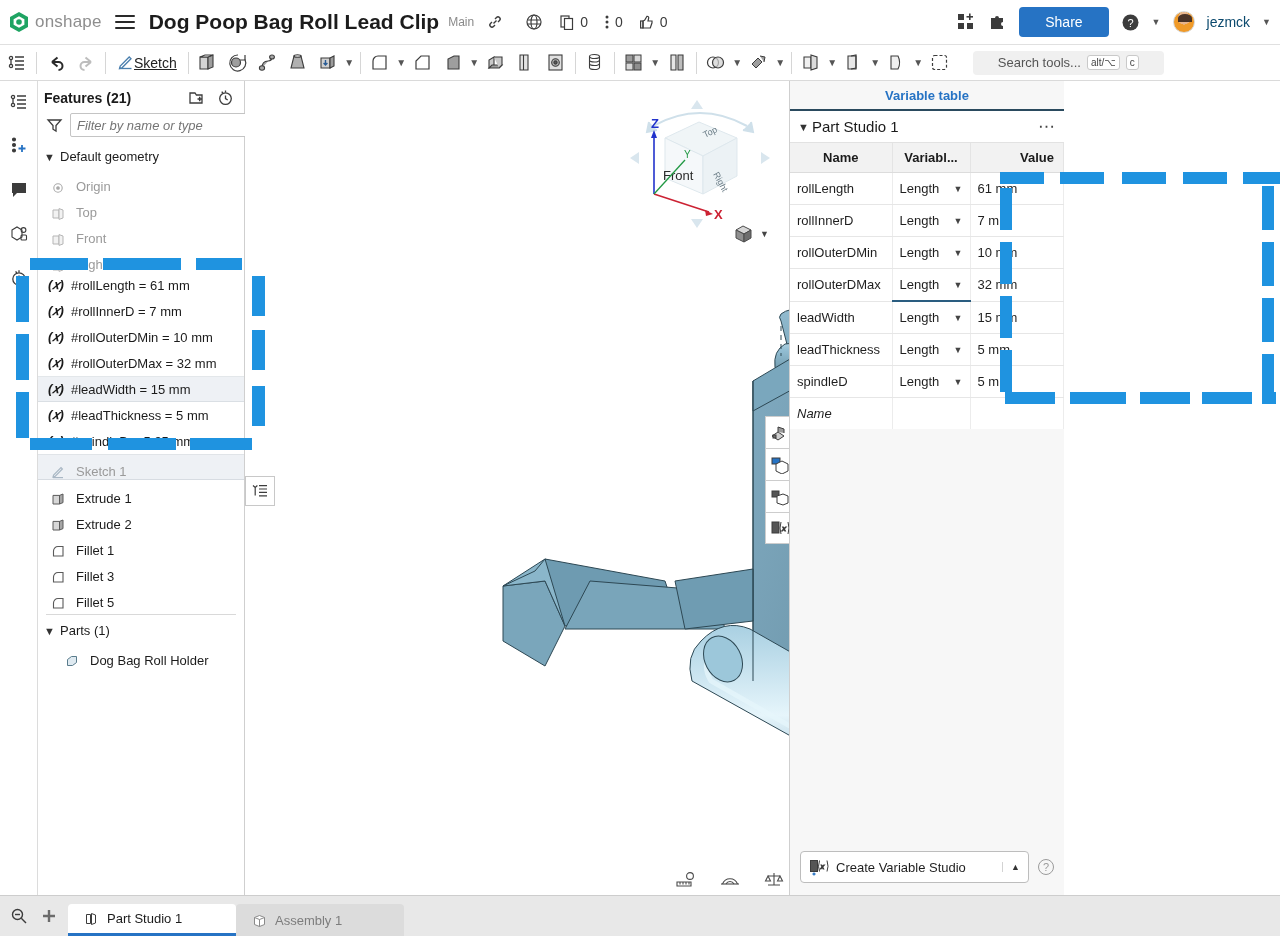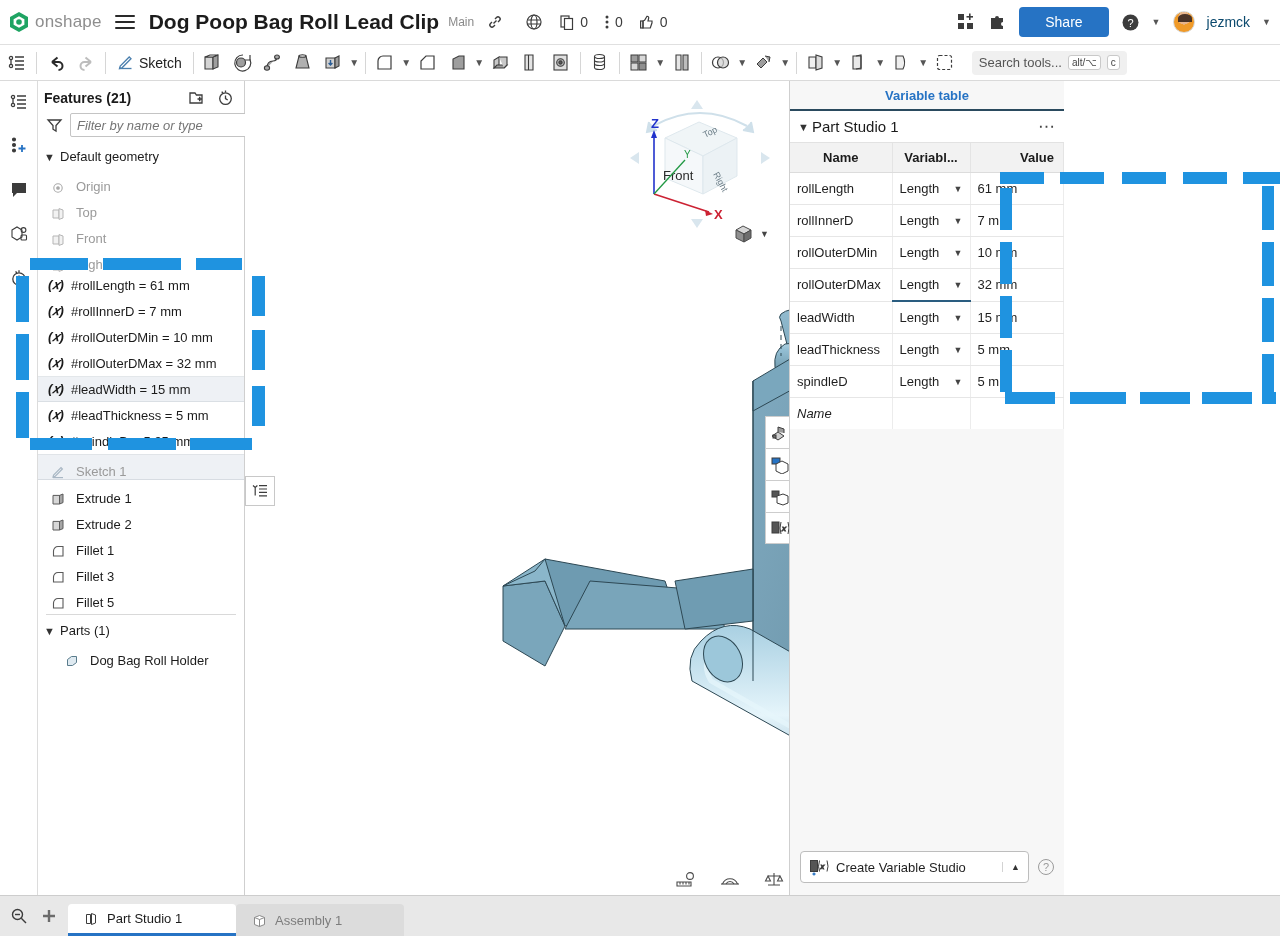--- a/index.html
+++ b/index.html
@@ -39,26 +39,26 @@
   .uname { font-size: 14px; color: #0c4a6e; text-align: right; }
   .caret { font-size: 9px; color: #555; }
 
   
   .toolbar {
     position: absolute; left: 0; top: 45px; width: 1280px; height: 36px;
     background: #fff; border-bottom: 1px solid #dadada;
     display: flex; align-items: center; gap: 0px; padding-left: 2px;
   }
   .tool { width: 30px; height: 30px; display:flex; align-items:center; justify-content:center; cursor: pointer; color:#4a4a4a;}
-  .tool.wide { width: auto; padding: 0 7px; gap: 5px; font-size: 14px; color:#222; }
+  .tool.wide { width: auto; padding: 0 7px; font-size: 14px; color:#222;text-decoration:underline; }
   .tdiv { width: 1px; height: 22px; background: #d6d6d6; margin: 0 4px; }
   .mini-caret { width: 13px; display:flex; align-items:center; justify-content:center; cursor:pointer; color:#555; font-size:10px;}
   .searchbox {
-    margin-left: 12px; background: #f0f0f0; border-radius: 4px; height: 24px;
-    display: flex; align-items: center; padding: 0 7px; gap: 6px; font-size: 13px; color: #555; cursor:text;
+    margin-left: 18px; background: #f0f0f0; border-radius: 4px; height: 24px;
+    display: flex; align-items: center; padding: 0 25px; gap: 6px; font-size: 13px; color: #555; cursor:text;
   }
   .kbd { background:#fff; border:1px solid #c9c9c9; border-radius:3px; font-size:10px; padding:1px 3px; color:#444;}
 
   
   .rail {
     position: absolute; left: 0; top: 81px; width: 38px; bottom: 41px;
     background: #fff; border-right: 1px solid #dcdcdc;
     display: flex; flex-direction: column; align-items: center; padding-top: 6px; gap: 14px;
   }
   .rail .tool { width: 30px; height: 30px; }

